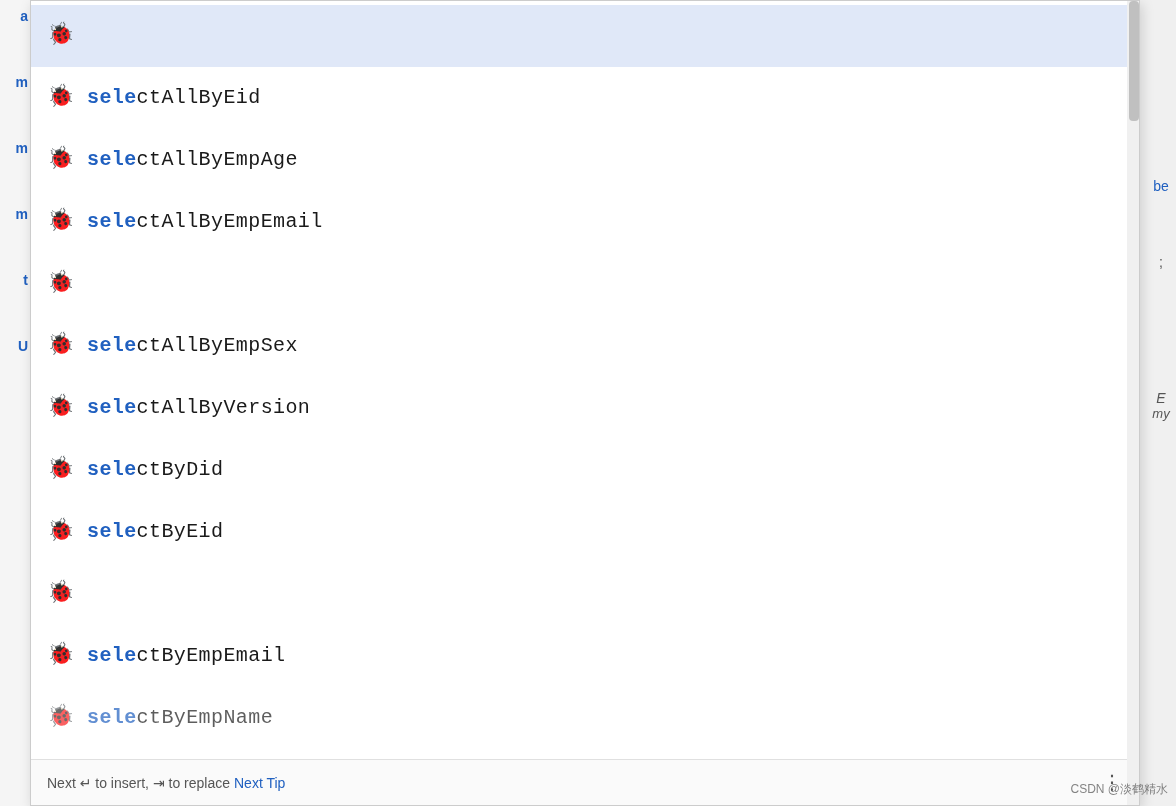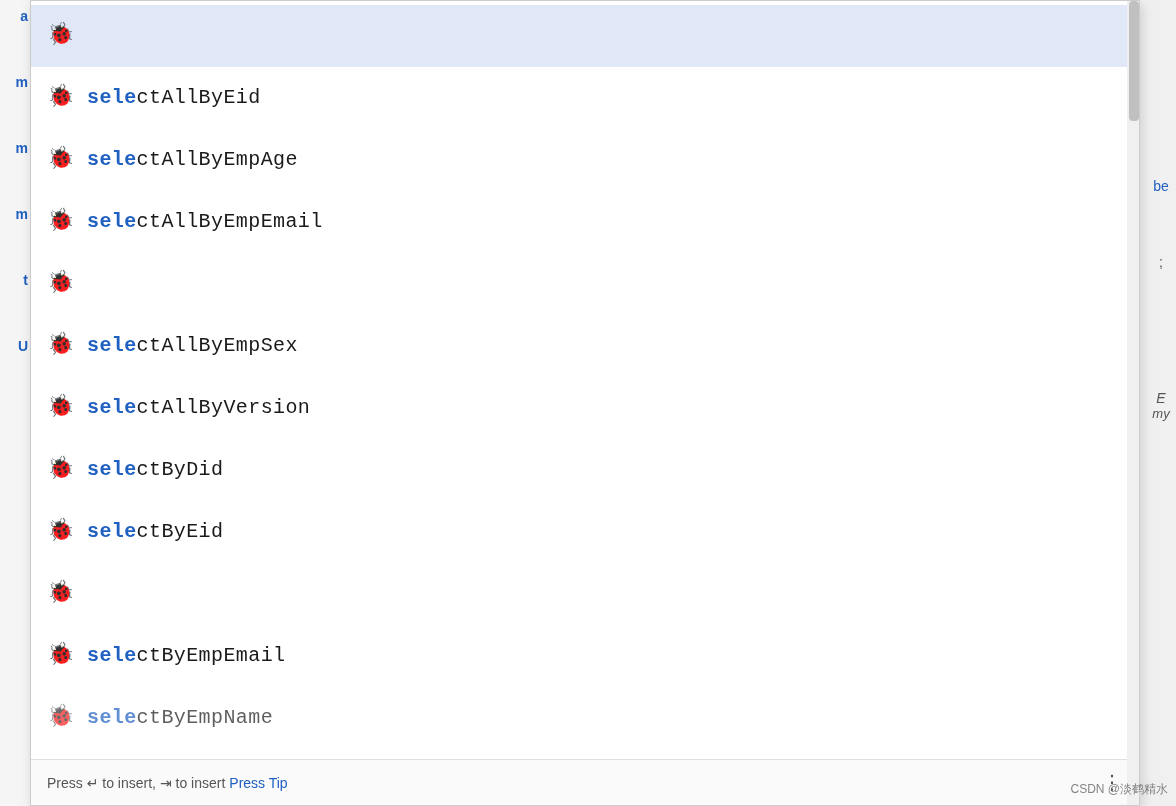--- a/index.html
+++ b/index.html
@@ -237,23 +237,23 @@
         <span class="item-text"><span class="highlight">sele</span>ctByEmpEmail</span>
       </div>
       <div class="autocomplete-item" style="opacity: 0.7;">
         <span class="item-icon">🐞</span>
         <span class="item-text"><span class="highlight">sele</span>ctByEmpName</span>
       </div>
     </div>
 
   <div class="autocomplete-footer">
     <span class="footer-hint">
-      Press ↵ to insert, ⇥ to insert
+      Next ↵ to insert, ⇥ to replace
     </span>
-    <button class="next-tip-btn">Press Tip</button>
+    <button class="next-tip-btn">Next Tip</button>
     <span class="footer-dots">⋮</span>
   </div>
 </div>
 
 <div class="side-hint-right">
   <span style="margin-top: 170px; color: #2060c0; font-size:14px;">be</span>
   <span style="margin-top: 60px; color: #555; font-size:14px;">;</span>
   <span style="margin-top: 120px; color: #555; font-size:14px; font-style:italic;">E</span>
   <span style="color: #555; font-size:13px; font-style:italic;">my</span>
 </div>

